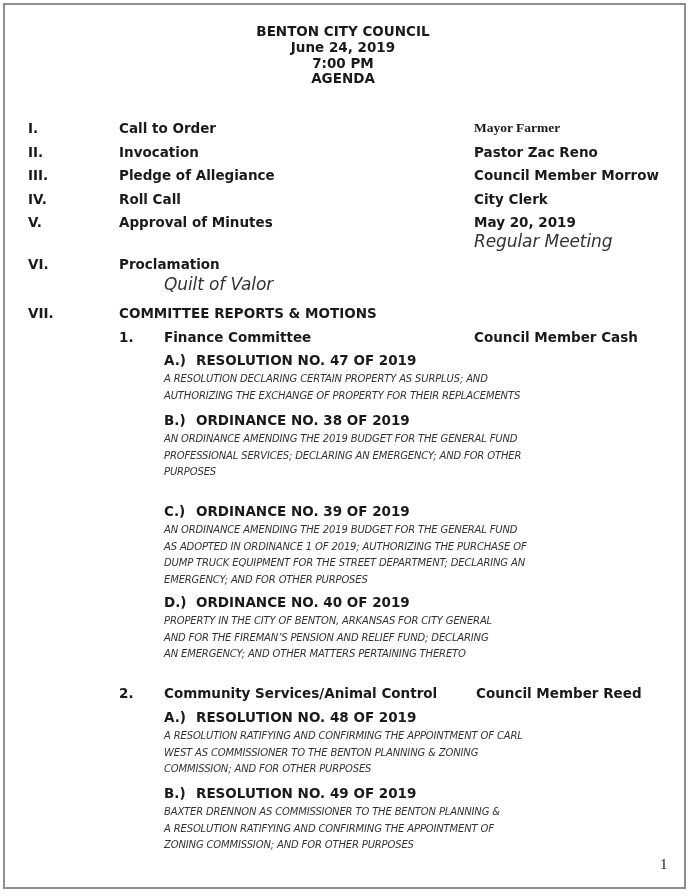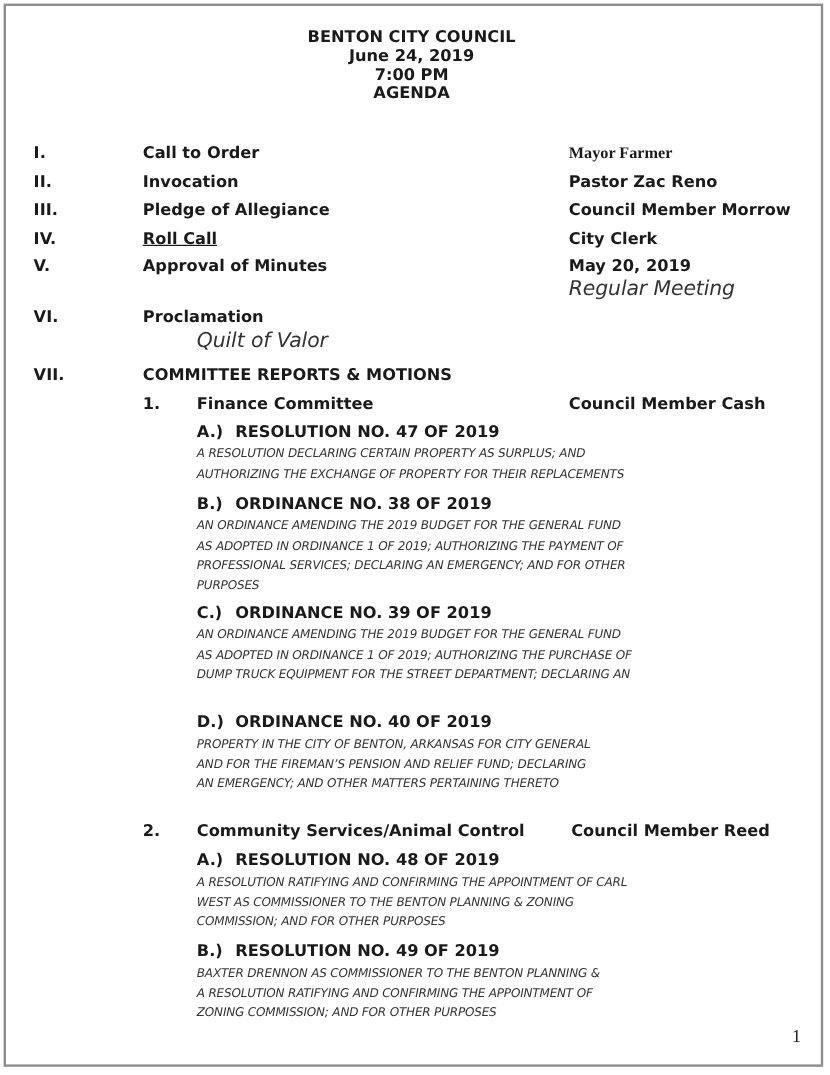--- a/index.html
+++ b/index.html
@@ -39,21 +39,21 @@
   <span class="abs b col2" style="top:144px;">Invocation</span>
   <span class="abs b col3" style="top:144px;">Pastor Zac Reno</span>
 </div>
 <div>
   <span class="abs b roman" style="top:167px;">III.</span>
   <span class="abs b col2" style="top:167px;">Pledge of Allegiance</span>
   <span class="abs b col3" style="top:167px;">Council Member Morrow</span>
 </div>
 <div>
   <span class="abs b roman" style="top:191px;text-align:right;">IV.</span>
-  <span class="abs b col2" style="top:191px;text-decoration:underline;">Roll Call</span>
+  <span class="abs b col2" style="top:191px;">Roll Call</span>
   <span class="abs b col3" style="top:191px;">City Clerk</span>
 </div>
 <div>
   <span class="abs b roman" style="top:214px;">V.</span>
   <span class="abs b col2" style="top:214px;">Approval of Minutes</span>
   <span class="abs b col3" style="top:214px;">May 20, 2019</span>
   <span class="abs it col3" style="top:231px;">Regular Meeting</span>
 </div>
 <div>
   <span class="abs b roman" style="top:256px;">VI.</span>
@@ -77,33 +77,33 @@
       <div>A RESOLUTION DECLARING CERTAIN PROPERTY AS SURPLUS; AND</div>
       <div>AUTHORIZING THE EXCHANGE OF PROPERTY FOR THEIR REPLACEMENTS</div>
     </div>
   </div>
 
   <div>
     <span class="abs b sub" style="top:412px;">B.)</span>
     <span class="abs b" style="top:412px; left:196px;">ORDINANCE NO. 38 OF 2019</span>
     <div class="desc" style="top:431px;">
       <div>AN ORDINANCE AMENDING THE 2019 BUDGET FOR THE GENERAL FUND</div>
-      <div>AS ADOPTED IN ORDINANCE 1 OF 2019; AUTHORIZING THE PAYMENT OF</div>
       <div>PROFESSIONAL SERVICES; DECLARING AN EMERGENCY; AND FOR OTHER</div>
       <div>PURPOSES</div>
     </div>
   </div>
 
   <div>
     <span class="abs b sub" style="top:503px;">C.)</span>
     <span class="abs b" style="top:503px; left:196px;">ORDINANCE NO. 39 OF 2019</span>
     <div class="desc" style="top:522px;">
       <div>AN ORDINANCE AMENDING THE 2019 BUDGET FOR THE GENERAL FUND</div>
       <div>AS ADOPTED IN ORDINANCE 1 OF 2019; AUTHORIZING THE PURCHASE OF</div>
       <div>DUMP TRUCK EQUIPMENT FOR THE STREET DEPARTMENT; DECLARING AN</div>
+      <div>EMERGENCY; AND FOR OTHER PURPOSES</div>
     </div>
   </div>
 
   <div>
     <span class="abs b sub" style="top:594px;">D.)</span>
     <span class="abs b" style="top:594px; left:196px;">ORDINANCE NO. 40 OF 2019</span>
     <div class="desc" style="top:613px;">
       <div>PROPERTY IN THE CITY OF BENTON, ARKANSAS FOR CITY GENERAL</div>
       <div>AND FOR THE FIREMAN’S PENSION AND RELIEF FUND; DECLARING</div>
       <div>AN EMERGENCY; AND OTHER MATTERS PERTAINING THERETO</div>

